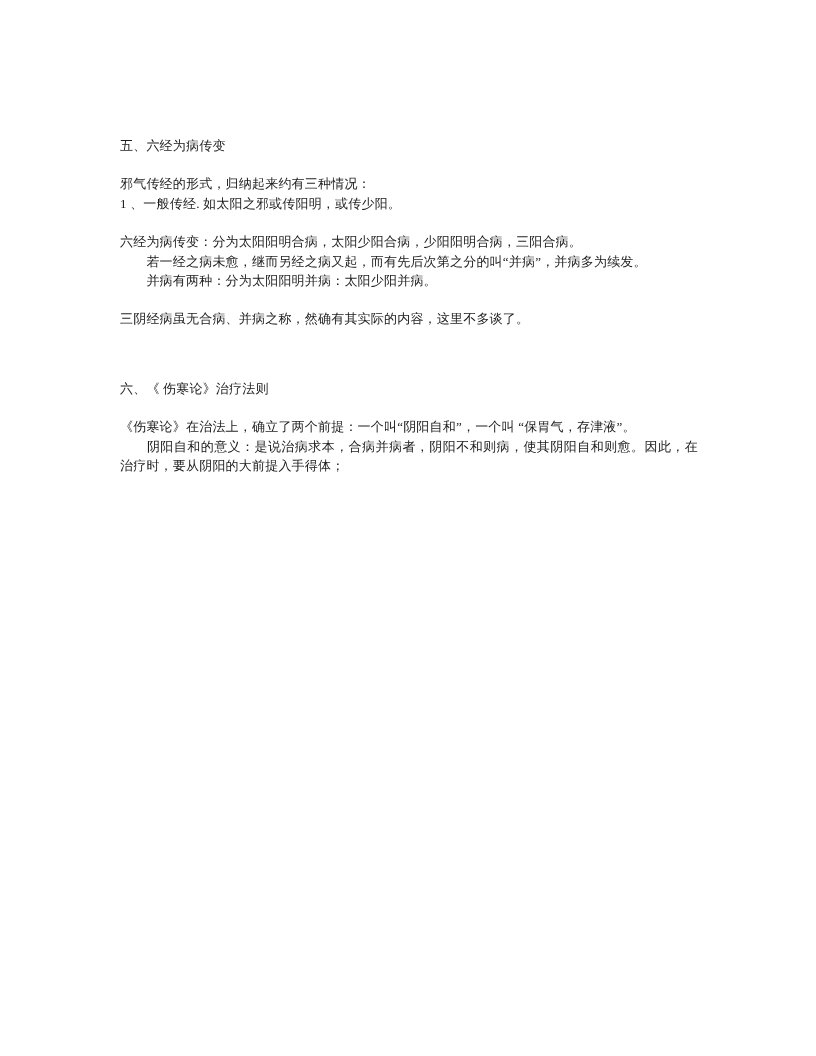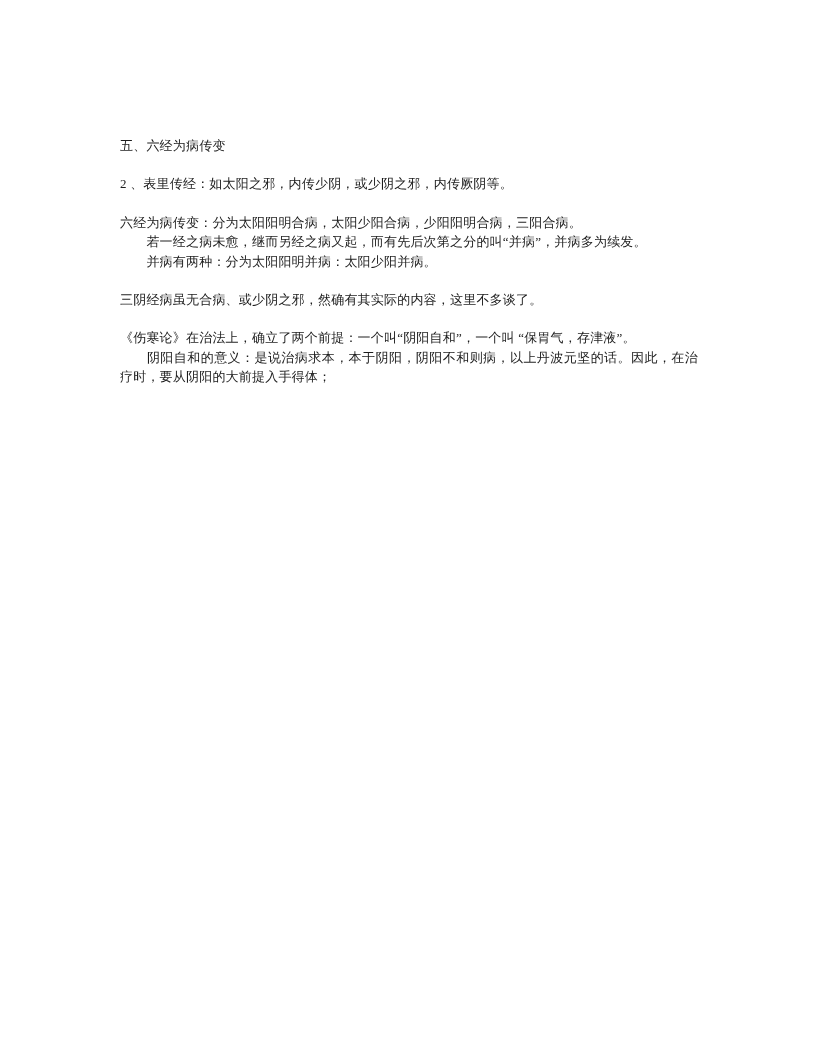--- a/index.html
+++ b/index.html
@@ -30,20 +30,22 @@
   }
   .block.heading-gap {
     margin-top: 50px;
   }
 </style>
 </head>
 <body>
 
 <div class="page">
   <div class="block heading">五、六经为病传变</div>
-  <div class="block">2 、表里传经：如太阳之邪，内传少阴，或少阴之邪，内传厥阴等。</div>
+  <div class="block">邪气传经的形式，归纳起来约有三种情况：
+1 、一般传经. 如太阳之邪或传阳明，或传少阳。</div>
   <div class="block">六经为病传变：分为太阳阳明合病，太阳少阳合病，少阳阳明合病，三阳合病。
 　　若一经之病未愈，继而另经之病又起，而有先后次第之分的叫“并病”，并病多为续发。
 　　并病有两种：分为太阳阳明并病：太阳少阳并病。</div>
-  <div class="block">三阴经病虽无合病、或少阴之邪，然确有其实际的内容，这里不多谈了。</div>
+  <div class="block">三阴经病虽无合病、并病之称，然确有其实际的内容，这里不多谈了。</div>
+  <div class="block heading heading-gap">六、《 伤寒论》治疗法则</div>
   <div class="block">《伤寒论》在治法上，确立了两个前提：一个叫“阴阳自和”，一个叫 “保胃气，存津液”。
-　　阴阳自和的意义：是说治病求本，本于阴阳，阴阳不和则病，以上丹波元坚的话。因此，在治疗时，要从阴阳的大前提入手得体；</div>
+　　阴阳自和的意义：是说治病求本，合病并病者，阴阳不和则病，使其阴阳自和则愈。因此，在治疗时，要从阴阳的大前提入手得体；</div>
 </div>
 
 </body></html>

